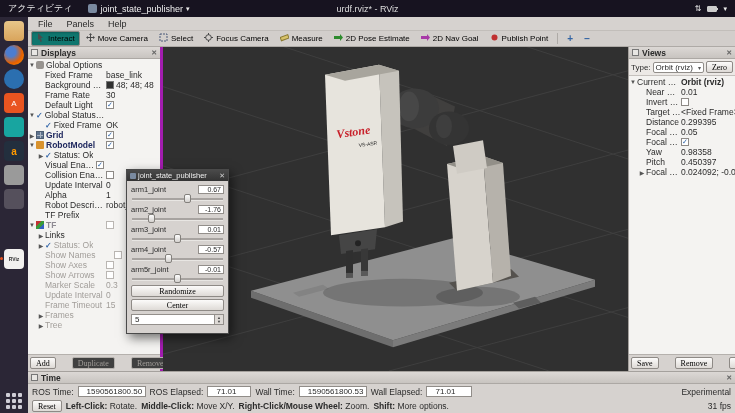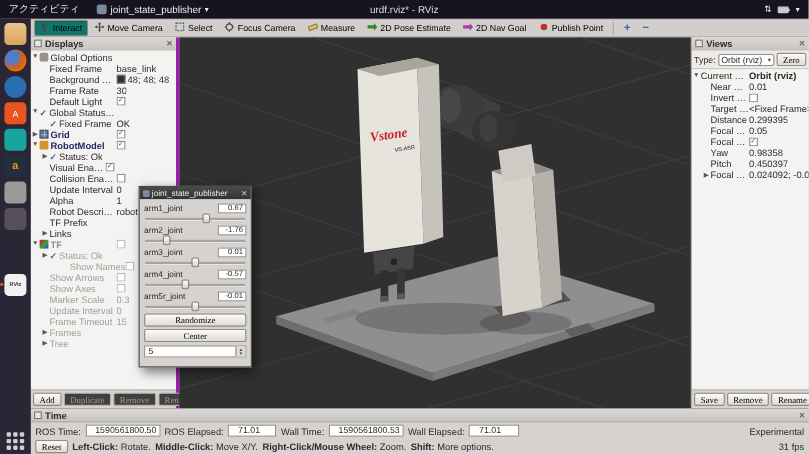--- a/index.html
+++ b/index.html
@@ -58,21 +58,21 @@
 .tlabel{overflow:hidden;text-overflow:ellipsis}
 .dispname{font-weight:bold;color:#20295f}
 .tval{flex:1;display:flex;align-items:center;overflow:hidden;min-width:0}
 .vtext{overflow:hidden;white-space:nowrap}
 .cbox{width:8px;height:8px;background:#fff;border:1px solid #8d8985;font-size:7px;line-height:6px;color:#2f64a8;display:inline-flex;align-items:center;justify-content:center;margin-right:2px;flex:none}
 .swatch{width:8px;height:8px;border:1px solid #777;margin-right:2px;flex:none}
 .trow.dim{color:#a19d99}
 .trow.dim .dispname{color:#8f8b93}
 .trow.dim .cbox{border-color:#bab6b2;color:#a19d99}
 .boldrow .vtext{font-weight:bold}
-.pbuttons{display:flex;gap:2px;padding:2px;background:#d6d2cf;border-top:1px solid #b5b1ad;flex:none}
+.pbuttons{display:flex;gap:16px;padding:2px;background:#d6d2cf;border-top:1px solid #b5b1ad;flex:none}
 .btn{background:linear-gradient(#fcfbfa,#dedad6);border:1px solid #8e8a86;border-radius:2px;font-size:8px;height:12px;padding:0 5px;font-family:Liberation Serif, serif;white-space:nowrap}
 .btn.disabled{color:#a09c98;background:#404040;border-color:#b5b1ad}
 .typerow{display:flex;align-items:center;gap:2px;padding:2px 2px;background:#ece9e6;border-bottom:1px solid #c5c1bd;flex:none;font-size:8px}
 .combo{flex:1;min-width:0;background:#fff;border:1px solid #918d89;border-radius:2px;height:11px;display:flex;align-items:center;padding:0 2px;font-size:8px;overflow:hidden;white-space:nowrap}
 .combo .carrow{margin-left:auto;font-size:6px;color:#555}
 
 #viewport{flex:1;position:relative;background:#303030;min-width:0}
 #viewport svg{position:absolute;inset:0;width:100%;height:100%}
 
 #timepanel{flex:none;border-top:1px solid #a5a19d;background:#d6d2cf}
@@ -136,20 +136,25 @@
       <i></i>
       <i></i>
       <i></i>
       <i></i>
       <i></i>
       <i></i>
   </div>
 </div>
 
 <div id="rviz">
+  <div id="menubar">
+    <span class="menu-item">File</span>
+    <span class="menu-item">Panels</span>
+    <span class="menu-item">Help</span>
+  </div>
 
   <div id="toolbar">
     <button class="tool active">
       <span><svg width="9" height="9">
             <path d="M2 0 L7 5 L4.6 5 L6 8.3 L4.5 9 L3.1 5.7 L2 7 Z" fill="#4a4a4a"></path>
           </svg></span>
       <span>Interact</span>
     </button>
     <button class="tool">
       <span><svg width="9" height="9">
@@ -344,67 +349,67 @@
               <span class="vtext">robot_description</span>
             </div>
           </div>
           <div class="trow">
             <div class="tname" style="width: 78px; padding-left: 9px;">
               <span class="texp"></span>
               <span class="tlabel">TF Prefix</span>
             </div>
             <div class="tval"></div>
           </div>
-          <div class="trow">
-            <div class="tname" style="width: 78px; padding-left: 9px;">
-              <span class="texp">▶</span>
-              <span class="tlabel">Links</span>
-            </div>
-            <div class="tval"></div>
-          </div>
           <div class="trow dim">
             <div class="tname" style="width: 78px; padding-left: 0px;">
               <span class="texp">▼</span>
               <span class="ticon icon-tf"></span>
               <span class="tlabel dispname">TF</span>
             </div>
             <div class="tval">
               <span class="cbox"></span>
             </div>
           </div>
+          <div class="trow">
+            <div class="tname" style="width: 78px; padding-left: 9px;">
+              <span class="texp">▶</span>
+              <span class="tlabel">Links</span>
+            </div>
+            <div class="tval"></div>
+          </div>
           <div class="trow dim">
             <div class="tname" style="width: 78px; padding-left: 9px;">
               <span class="texp">▶</span>
               <span class="ticon icon-ok">✓</span>
               <span class="tlabel">Status: Ok</span>
             </div>
             <div class="tval"></div>
           </div>
           <div class="trow dim">
-            <div class="tname" style="width: 86px; padding-left: 9px; justify-content: flex-end;">
+            <div class="tname" style="width: 86px; padding-left: 9px;">
               <span class="texp"></span>
               <span class="tlabel">Show Names</span>
             </div>
             <div class="tval">
               <span class="cbox"></span>
             </div>
           </div>
           <div class="trow dim">
             <div class="tname" style="width: 78px; padding-left: 9px;">
               <span class="texp"></span>
+              <span class="tlabel">Show Axes</span>
+            </div>
+            <div class="tval">
+              <span class="cbox"></span>
+            </div>
+          </div>
+          <div class="trow dim">
+            <div class="tname" style="width: 78px; padding-left: 9px;">
+              <span class="texp"></span>
               <span class="tlabel">Show Arrows</span>
-            </div>
-            <div class="tval">
-              <span class="cbox"></span>
-            </div>
-          </div>
-          <div class="trow dim">
-            <div class="tname" style="width: 78px; padding-left: 9px;">
-              <span class="texp"></span>
-              <span class="tlabel">Show Axes</span>
             </div>
             <div class="tval">
               <span class="cbox"></span>
             </div>
           </div>
           <div class="trow dim">
             <div class="tname" style="width: 78px; padding-left: 9px;">
               <span class="texp"></span>
               <span class="tlabel">Marker Scale</span>
             </div>

